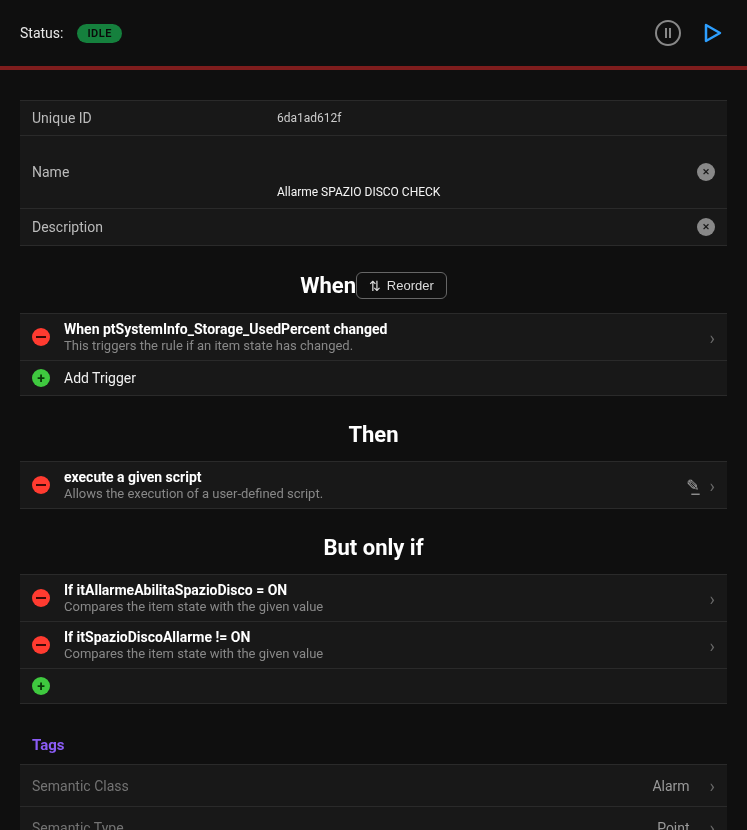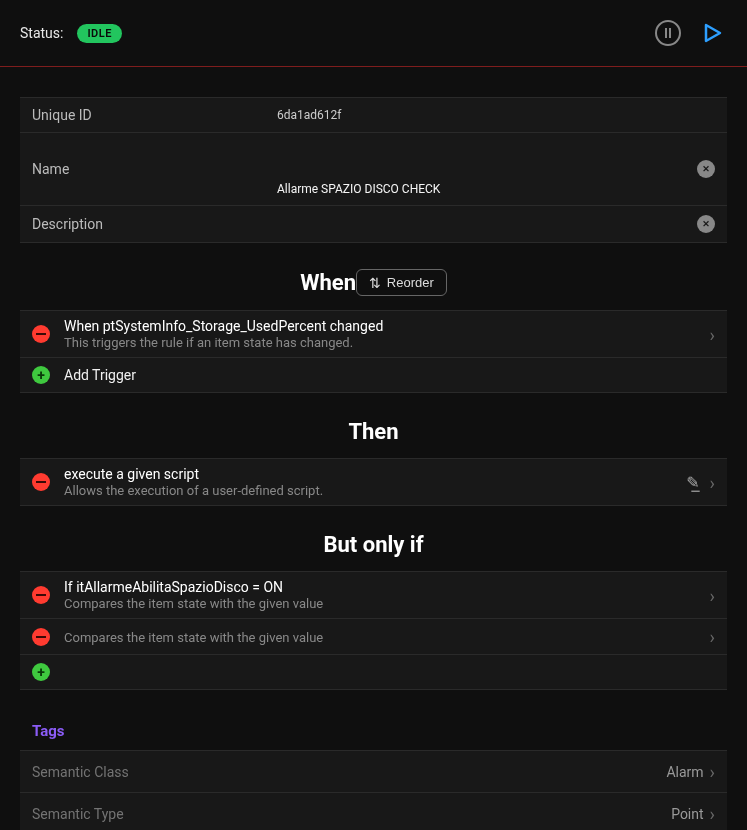--- a/index.html
+++ b/index.html
@@ -8,26 +8,26 @@
   color: #fff;
   font-family: -apple-system, BlinkMacSystemFont, "Segoe UI", Roboto, sans-serif;
   font-size: 14px;
   width: 747px;
 }
 .header {
   display: flex;
   align-items: center;
   justify-content: space-between;
   padding: 18px 20px 18px 20px;
-  border-bottom: 1px solid #7f1d1d;
+  border-bottom: 4px solid #7f1d1d;
 }
 .status-group { display: flex; align-items: center; gap: 14px; }
 .status-label { font-size: 14px; color: #e8e8e8; }
 .badge {
-  background: #22c55e;
+  background: #15803d;
   color: #0a0a0a;
   font-size: 11px;
   font-weight: 600;
   padding: 3px 10px;
   border-radius: 10px;
   letter-spacing: 0.5px;
 }
 .header-actions { display: flex; align-items: center; gap: 14px; }
 .icon-btn {
   width: 30px; height: 30px;
@@ -129,21 +129,21 @@
 }
 .circle-btn.add { background: #3fc93f; }
 .circle-btn.add::before {
   content: "+";
   color: #0a3a0a;
   font-weight: bold;
   font-size: 14px;
   line-height: 1;
 }
 .item-body { flex: 1; min-width: 0; }
-.item-title { font-size: 14px; font-weight: 400; color: #fff; }
+.item-title { font-size: 14px; font-weight: 700; color: #fff; }
 .item-title.normal { font-weight: 400; color: #f0f0f0; }
 .item-sub { font-size: 13px; color: #888; margin-top: 1px; }
 .item-right { display: flex; align-items: center; gap: 10px; color: #888; }
 .chevron { font-size: 18px; color: #666; }
 .edit-icon { font-size: 16px; color: #aaa; }
 .tags-title {
   font-size: 15px;
   font-weight: 700;
   color: #8b5cf6;
   padding: 0 12px 10px 12px;
@@ -152,21 +152,21 @@
 .tag-row {
   display: flex;
   align-items: center;
   justify-content: space-between;
   padding: 10px 12px;
   background: #181818;
   border-bottom: 1px solid #2a2a2a;
   cursor: pointer;
 }
 .tag-label { color: #737373; font-size: 14px; }
-.tag-value-wrap { display: flex; align-items: center; gap: 6px; }
+.tag-value-wrap { display: flex; align-items: center; gap: 20px; }
 .tag-value { color: #999; font-size: 14px; }
 </style>
 </head>
 <body>
 
 <div class="header">
   <div class="status-group">
     <span class="status-label">Status:</span>
     <span class="badge">IDLE</span>
   </div>
@@ -259,20 +259,21 @@
         <div class="item-title">If itAllarmeAbilitaSpazioDisco = ON</div>
         <div class="item-sub">Compares the item state with the given value</div>
       </div>
       <div class="item-right">
         <span class="chevron">›</span>
       </div>
     </div>
     <div class="list-item tall">
       <div class="circle-btn remove"></div>
       <div class="item-body">
+        <div class="item-title">If itSpazioDiscoAllarme != ON</div>
         <div class="item-sub">Compares the item state with the given value</div>
       </div>
       <div class="item-right">
         <span class="chevron">›</span>
       </div>
     </div>
     <div class="list-item">
       <div class="circle-btn add"></div>
     </div>
   </div>

